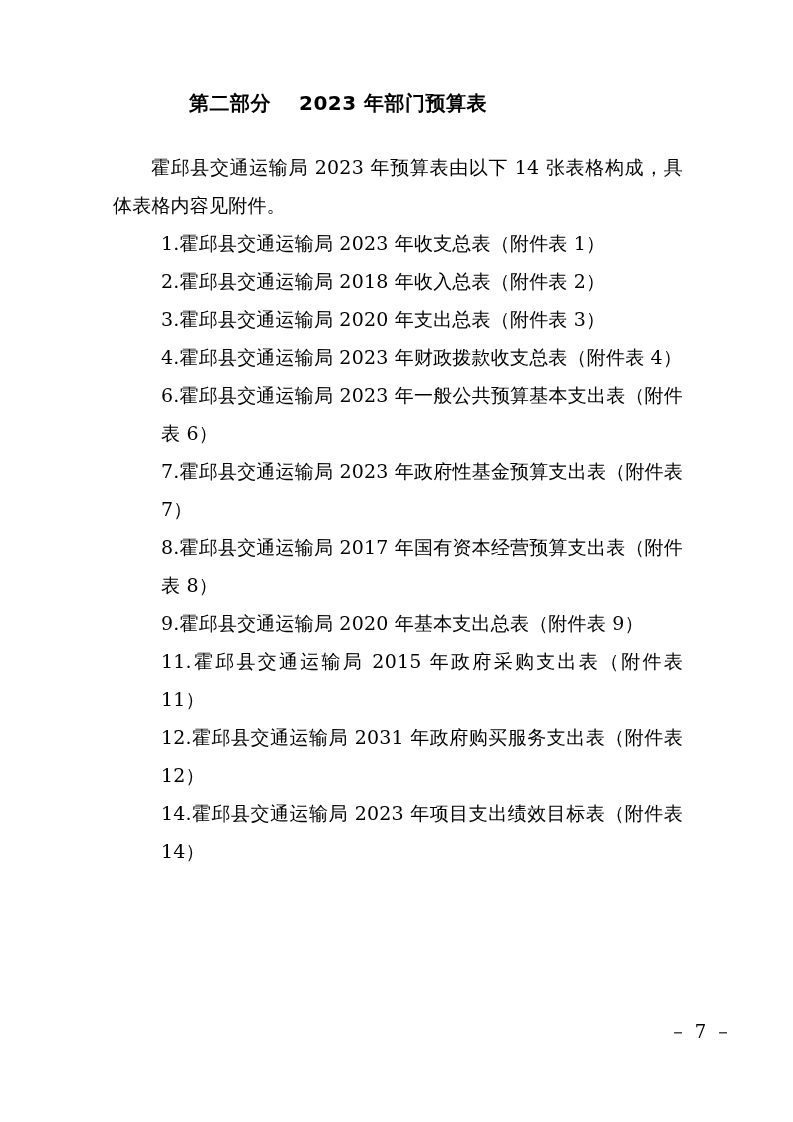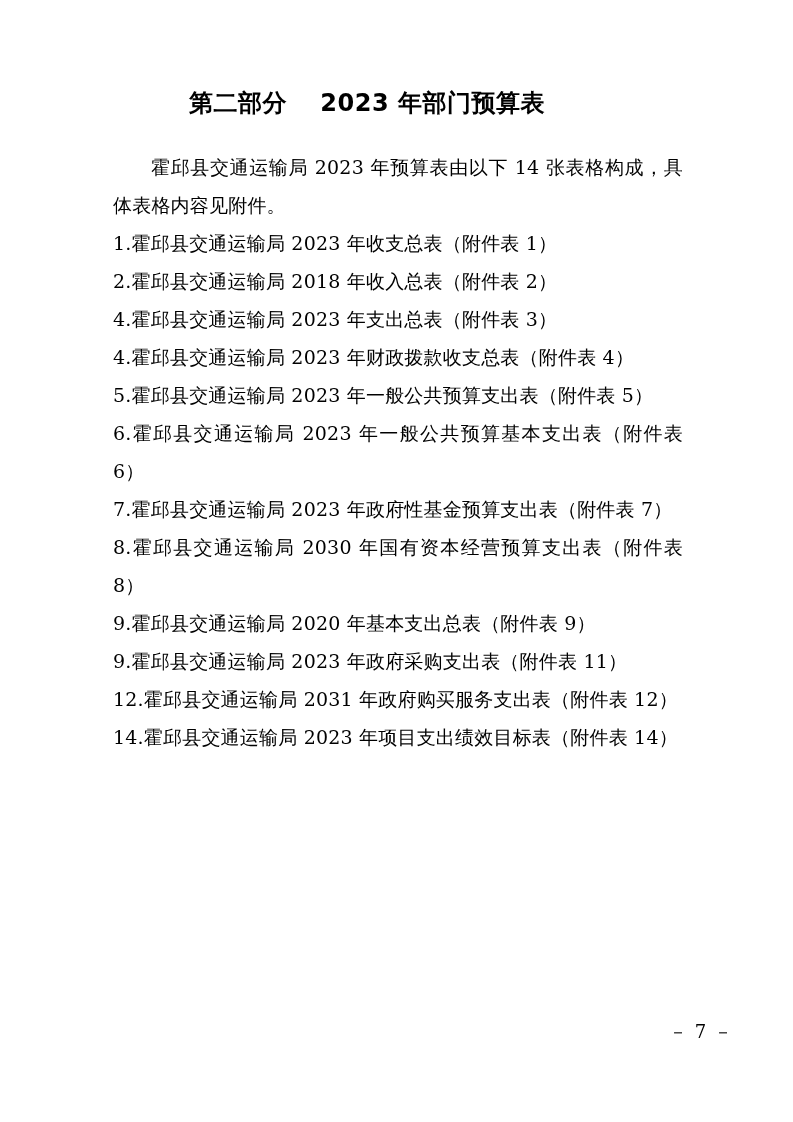--- a/index.html
+++ b/index.html
@@ -19,21 +19,21 @@
   }
   .content {
     position: absolute;
     left: 113px;
     top: 86px;
     width: 570px;
   }
   .doc-title {
     font-family: "DejaVu Sans", "Liberation Sans", sans-serif;
     font-weight: bold;
-    font-size: 24px;
+    font-size: 20px;
     line-height: 34px;
     text-align: left;
     padding-left: 76px;
     letter-spacing: 0.5px;
     margin-bottom: 14px;
     white-space: pre;
   }
   .para {
     font-size: 19px;
     line-height: 38px;
@@ -44,20 +44,21 @@
   }
   .para.indent {
     text-indent: 38px;
   }
   .list-item {
     font-size: 19px;
     line-height: 38px;
     text-align: justify;
     text-justify: inter-ideograph;
     letter-spacing: 0.2px;
+    margin-left: 48px;
   }
   .page-number {
     position: absolute;
     left: 0;
     right: 60px;
     bottom: 78px;
     text-align: right;
     font-size: 18px;
     font-family: "DejaVu Serif", "Liberation Serif", serif;
     letter-spacing: 1px;
@@ -69,28 +70,27 @@
 <div class="page">
 
   <div class="content">
 
     <div class="doc-title">第二部分　 2023 年部门预算表</div>
 
     <div class="para indent">霍邱县交通运输局 2023 年预算表由以下 14 张表格构成，具体表格内容见附件。</div>
 
     <div class="list-item">1.霍邱县交通运输局 2023 年收支总表（附件表 1）</div>
     <div class="list-item">2.霍邱县交通运输局 2018 年收入总表（附件表 2）</div>
-    <div class="list-item">4.霍邱县交通运输局 2023 年支出总表（附件表 3）</div>
+    <div class="list-item">3.霍邱县交通运输局 2020 年支出总表（附件表 3）</div>
     <div class="list-item">4.霍邱县交通运输局 2023 年财政拨款收支总表（附件表 4）</div>
-    <div class="list-item">5.霍邱县交通运输局 2023 年一般公共预算支出表（附件表 5）</div>
     <div class="list-item">6.霍邱县交通运输局 2023 年一般公共预算基本支出表（附件表 6）</div>
     <div class="list-item">7.霍邱县交通运输局 2023 年政府性基金预算支出表（附件表 7）</div>
-    <div class="list-item">8.霍邱县交通运输局 2030 年国有资本经营预算支出表（附件表 8）</div>
+    <div class="list-item">8.霍邱县交通运输局 2017 年国有资本经营预算支出表（附件表 8）</div>
     <div class="list-item">9.霍邱县交通运输局 2020 年基本支出总表（附件表 9）</div>
-    <div class="list-item">9.霍邱县交通运输局 2023 年政府采购支出表（附件表 11）</div>
+    <div class="list-item">11.霍邱县交通运输局 2015 年政府采购支出表（附件表 11）</div>
     <div class="list-item">12.霍邱县交通运输局 2031 年政府购买服务支出表（附件表 12）</div>
     <div class="list-item">14.霍邱县交通运输局 2023 年项目支出绩效目标表（附件表 14）</div>
 
   </div>
 
   <div class="page-number">－ 7 －</div>
 
 </div>
 
 </body></html>

